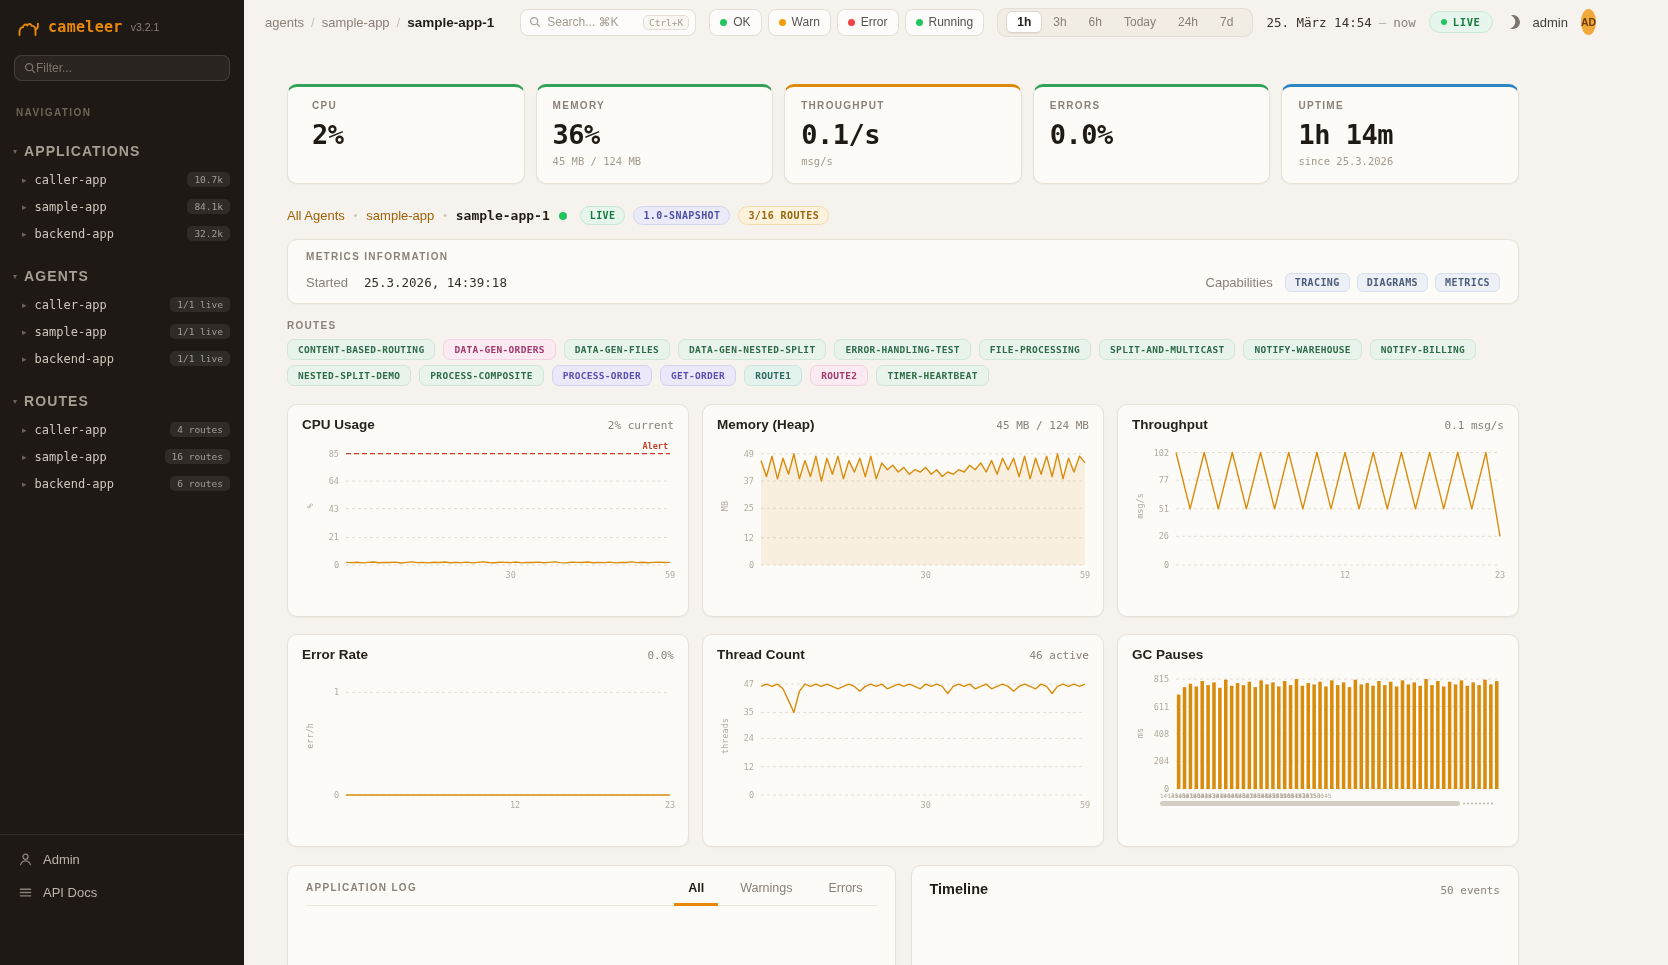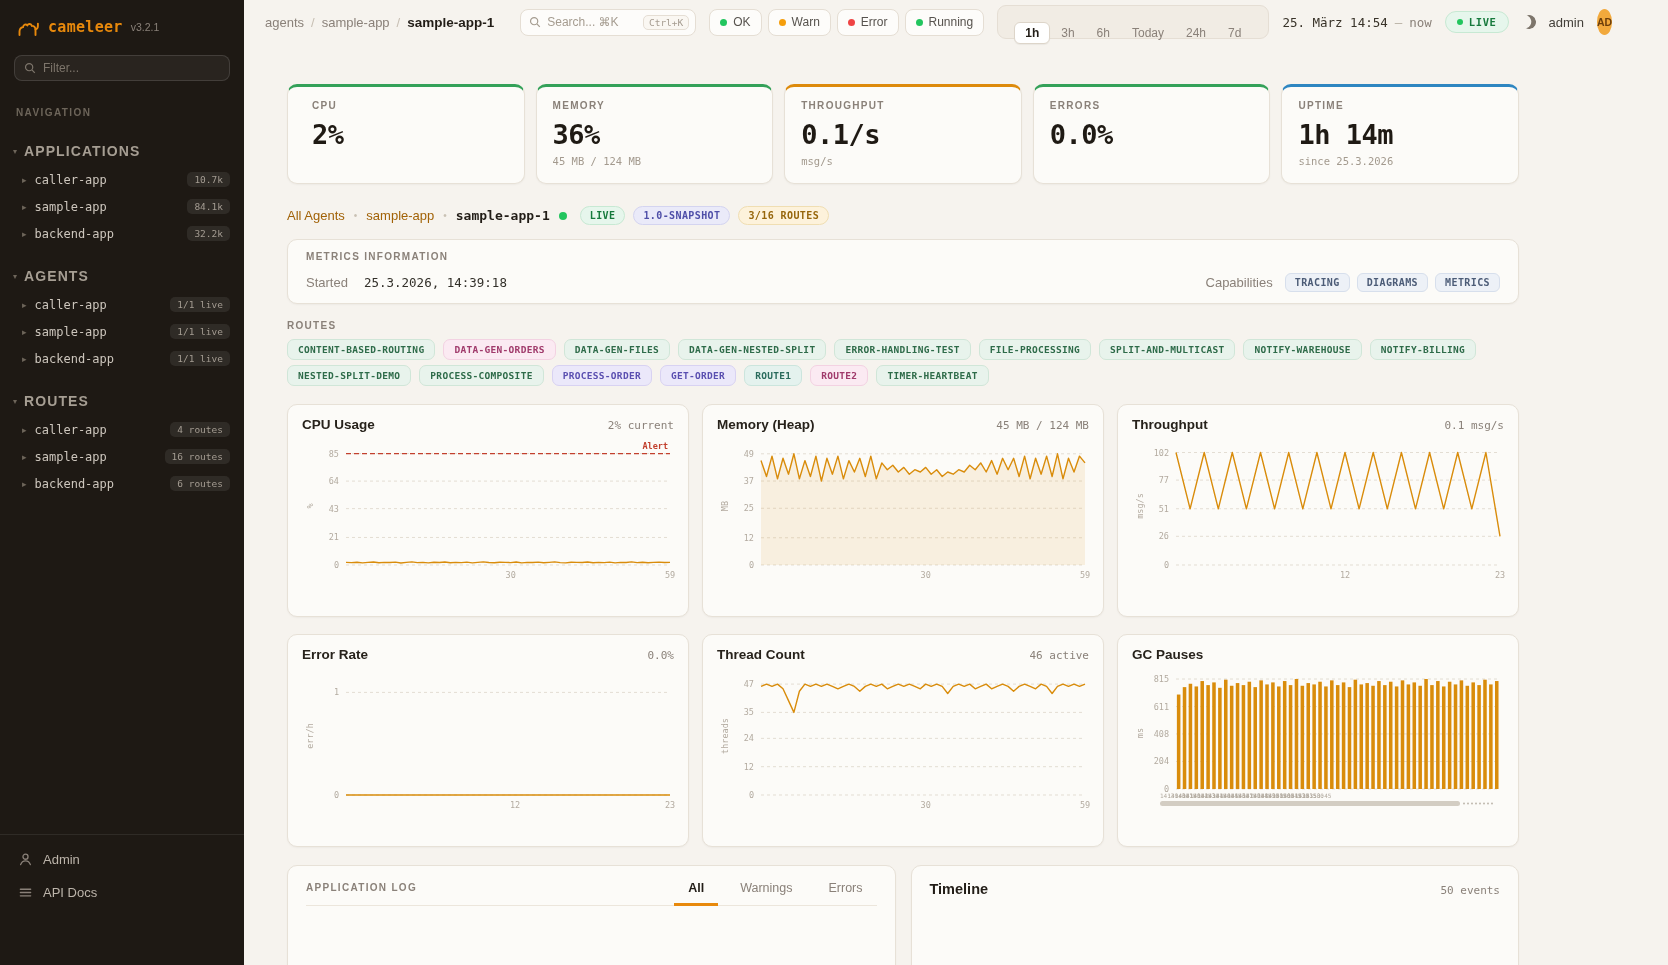--- a/index.html
+++ b/index.html
@@ -6,21 +6,21 @@
   html,body{width:1668px;height:965px;overflow:hidden}
   body{font-family:"Liberation Sans",sans-serif;background:#f6f3ee;color:#2a241f;display:flex}
   button{background:none;border:none;font:inherit;color:inherit;cursor:pointer}
   input{font:inherit;outline:none}
 
   
   .sidebar{width:244px;min-width:244px;height:965px;background:#1e1914;display:flex;flex-direction:column;overflow:hidden}
   .logo-row{display:flex;align-items:center;gap:8px;padding:17px 16px 10px;cursor:pointer}
   .logo-text{font-family:"DejaVu Sans Mono",monospace;font-weight:700;font-size:15px;color:#e8890c;letter-spacing:.3px}
   .logo-version{font-size:10.5px;color:#8a8179}
-  .filter-wrap{margin:8px 14px 0;height:22px;display:flex;align-items:center;gap:7px;padding:12px 9px;background:rgba(255,255,255,.05);border:1px solid rgba(255,255,255,.12);border-radius:8px}
+  .filter-wrap{margin:8px 14px 0;height:22px;display:flex;align-items:center;padding:12px 9px;background:rgba(255,255,255,.05);border:1px solid rgba(255,255,255,.12);border-radius:8px}
   .filter-input{flex:1;background:transparent;border:none;color:#d6d0c8;font-size:12px}
   .filter-input::placeholder{color:#7d756b}
   .nav-label{margin:26px 16px 4px;font-size:10px;font-weight:700;letter-spacing:1.4px;color:#6d655a}
   .nav-section{margin-top:14px}
   .nav-sec-head{display:flex;align-items:center;gap:7px;padding:7px 16px 7px 13px;cursor:pointer}
   .caret{font-size:8px;color:#6d655a}
   .sec-title{font-size:14px;font-weight:700;letter-spacing:1.1px;color:#a69e93}
   .nav-item{display:flex;align-items:center;gap:8px;padding:6px 14px 6px 22px;cursor:pointer}
   .chev{font-size:9px;color:#6d655a}
   .nav-item-label{font-family:"DejaVu Sans Mono",monospace;font-size:12px;color:#cdc6bd}
@@ -36,21 +36,21 @@
   .bc-sep{color:#c6beb2}
   .bc-current{color:#221d17;font-weight:700;font-size:13.5px}
   .grow{flex:1}
   .search-box{width:176px;height:27px;background:#fdfcfa;border:1px solid #e5ded4;border-radius:8px;display:flex;align-items:center;gap:6px;padding:0 6px 0 8px;cursor:text}
   .search-box input{flex:1;min-width:0;border:none;background:transparent;font-size:12px;color:#57534e}
   .search-box input::placeholder{color:#a59c90}
   .search-box kbd{font-family:"DejaVu Sans Mono",monospace;font-size:9.5px;color:#a59c90;border:1px solid #e5ded4;background:#faf7f2;border-radius:5px;padding:1px 5px}
   .status-group{display:flex;align-items:flex-start;gap:6px}
   .status-chip{height:27px;display:flex;align-items:center;gap:6px;padding:0 10px;background:#fdfcfa;border:1px solid #e5ded4;border-radius:8px;font-size:12px;color:#57534e}
   .dot{width:7px;height:7px;border-radius:50%}
-  .time-group{display:flex;align-items:flex-start;background:#f1ece4;border:1px solid #e5ded4;border-radius:9px;padding:16px;height:29px}
+  .time-group{display:flex;align-items:center;background:#f1ece4;border:1px solid #e5ded4;border-radius:9px;padding:8px;height:29px}
   .time-chip{font-size:12px;color:#8a8179;padding:3px 10px;border-radius:6px;border:1px solid transparent}
   .time-chip.active{background:#fff;border-color:#ddd5c9;color:#221d17;font-weight:600;box-shadow:0 1px 1px rgba(0,0,0,.05)}
   .datetime{display:flex;align-items:center;gap:7px;font-family:"DejaVu Sans Mono",monospace;font-size:12.5px;cursor:pointer;white-space:nowrap}
   .dt-main{color:#393329}
   .dt-sep{color:#b6aea2}
   .dt-end{color:#8a8179}
   .live-pill{display:flex;align-items:center;gap:6px;background:#e6f6ec;border:1px solid #c7e9d3;border-radius:999px;padding:4px 11px;cursor:pointer}
   .live-dot{width:6px;height:6px;border-radius:50%;background:#22c55e}
   .live-label{font-family:"DejaVu Sans Mono",monospace;font-size:10.5px;font-weight:700;letter-spacing:.6px;color:#177a3d}
   .moon{width:26px;height:26px;display:flex;align-items:center;justify-content:center;cursor:pointer}

